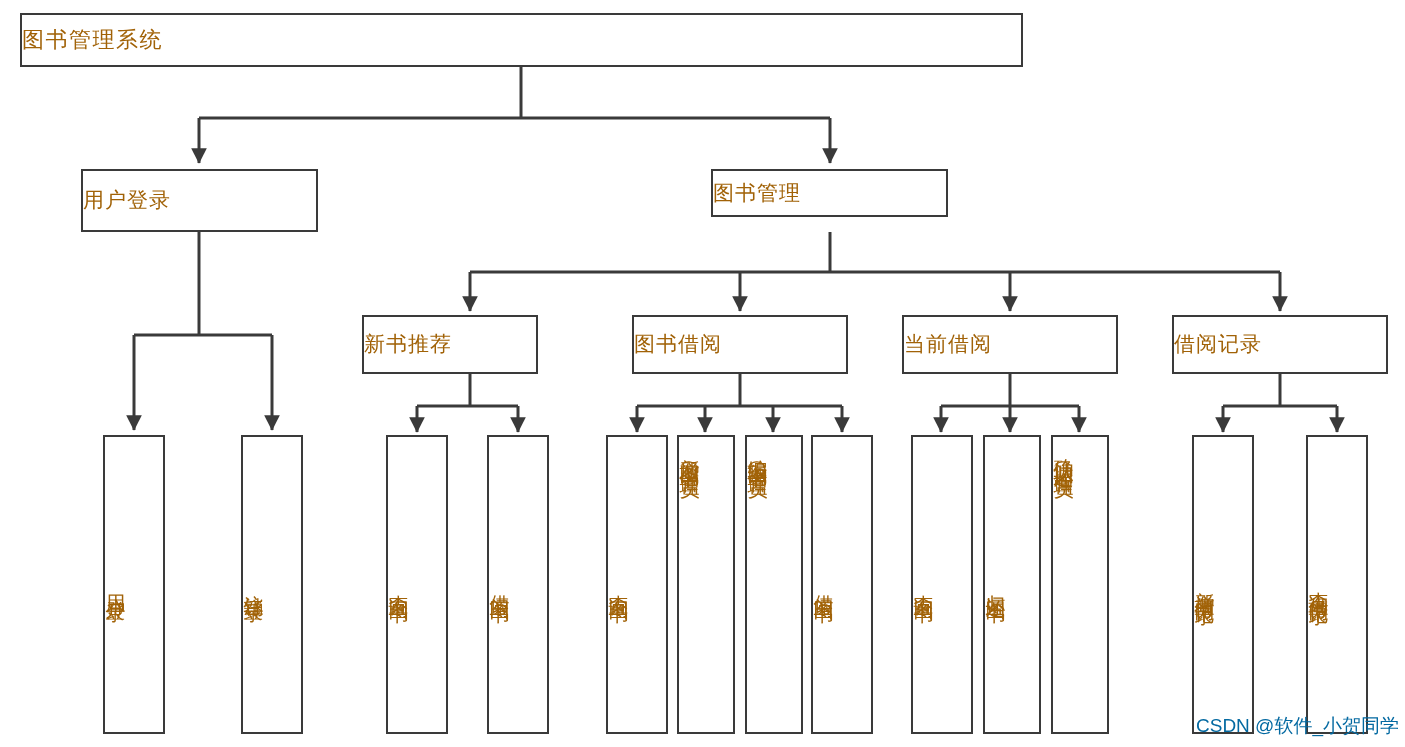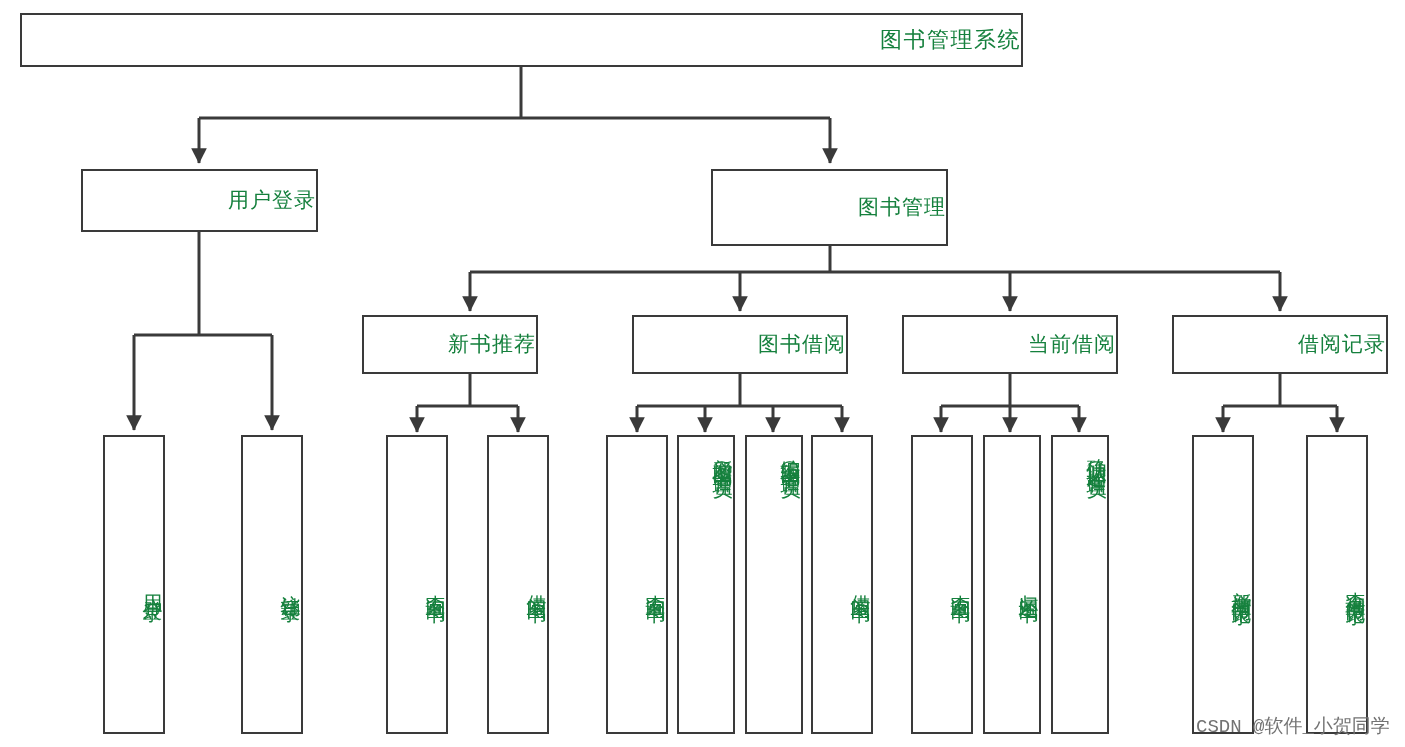--- a/index.html
+++ b/index.html
@@ -26,22 +26,22 @@
     height: 747px;
     pointer-events: none;
   }
   .node {
     position: absolute;
     box-sizing: border-box;
     background: #ffffff;
     border: 2px solid #3a3a3a;
     display: flex;
     align-items: center;
-    justify-content: flex-end;
-    color: #15803d;
+    justify-content: flex-start;
+    color: #a16207;
     z-index: 2;
   }
   .node .lbl {
     display: block;
     text-align: center;
     line-height: 1.18;
     letter-spacing: 0.5px;
   }
   
   .node.h .lbl {
@@ -64,25 +64,25 @@
     line-height: 1.05;
     letter-spacing: 3px;
     max-height: 290px;
   }
   .node.v.centered {
     align-items: center;
     padding-top: 0;
   }
   .watermark {
     position: absolute;
-    color: #737373;
+    color: #0369a1;
     font-size: 19px;
     white-space: nowrap;
     z-index: 3;
-    font-family: Liberation Mono, monospace;
+    font-family: Liberation Sans, sans-serif;
   }
 </style>
 </head>
 <body>
 
 <div id="canvas">
 
   <svg id="connectors" viewBox="0 0 1405 747" xmlns="http://www.w3.org/2000/svg">
     <defs>
       <marker id="arw" viewBox="0 0 10 10" refX="9.5" refY="5" markerWidth="5.2" markerHeight="5.2" orient="auto-start-reverse">
@@ -133,28 +133,28 @@
     </g>
   </svg>
 
   <div class="node h root" style="left:20px; top:13px; width:1003px; height:54px;">
     <span class="lbl">图书管理系统</span>
   </div>
 
   <div class="node h" style="left:81px; top:169px; width:237px; height:63px;">
     <span class="lbl">用户登录</span>
   </div>
-  <div class="node h" style="left:711px; top:169px; width:237px; height:77px;">
+  <div class="node h" style="left:711px; top:169px; width:237px; height:48px;">
     <span class="lbl">图书管理</span>
   </div>
 
   <div class="node h" style="left:362px; top:315px; width:176px; height:59px;">
     <span class="lbl">新书推荐</span>
   </div>
-  <div class="node h" style="left:632px; top:315px; width:216px; height:59px;padding-left:32px;">
+  <div class="node h" style="left:632px; top:315px; width:216px; height:59px;">
     <span class="lbl">图书借阅</span>
   </div>
   <div class="node h" style="left:1172px; top:315px; width:216px; height:59px;">
     <span class="lbl">借阅记录</span>
   </div>
   <div class="node h" style="left:902px; top:315px; width:216px; height:59px;">
     <span class="lbl">当前借阅</span>
   </div>
 
   <div class="node v centered" style="left:103px; top:435px; width:62px; height:299px;">

